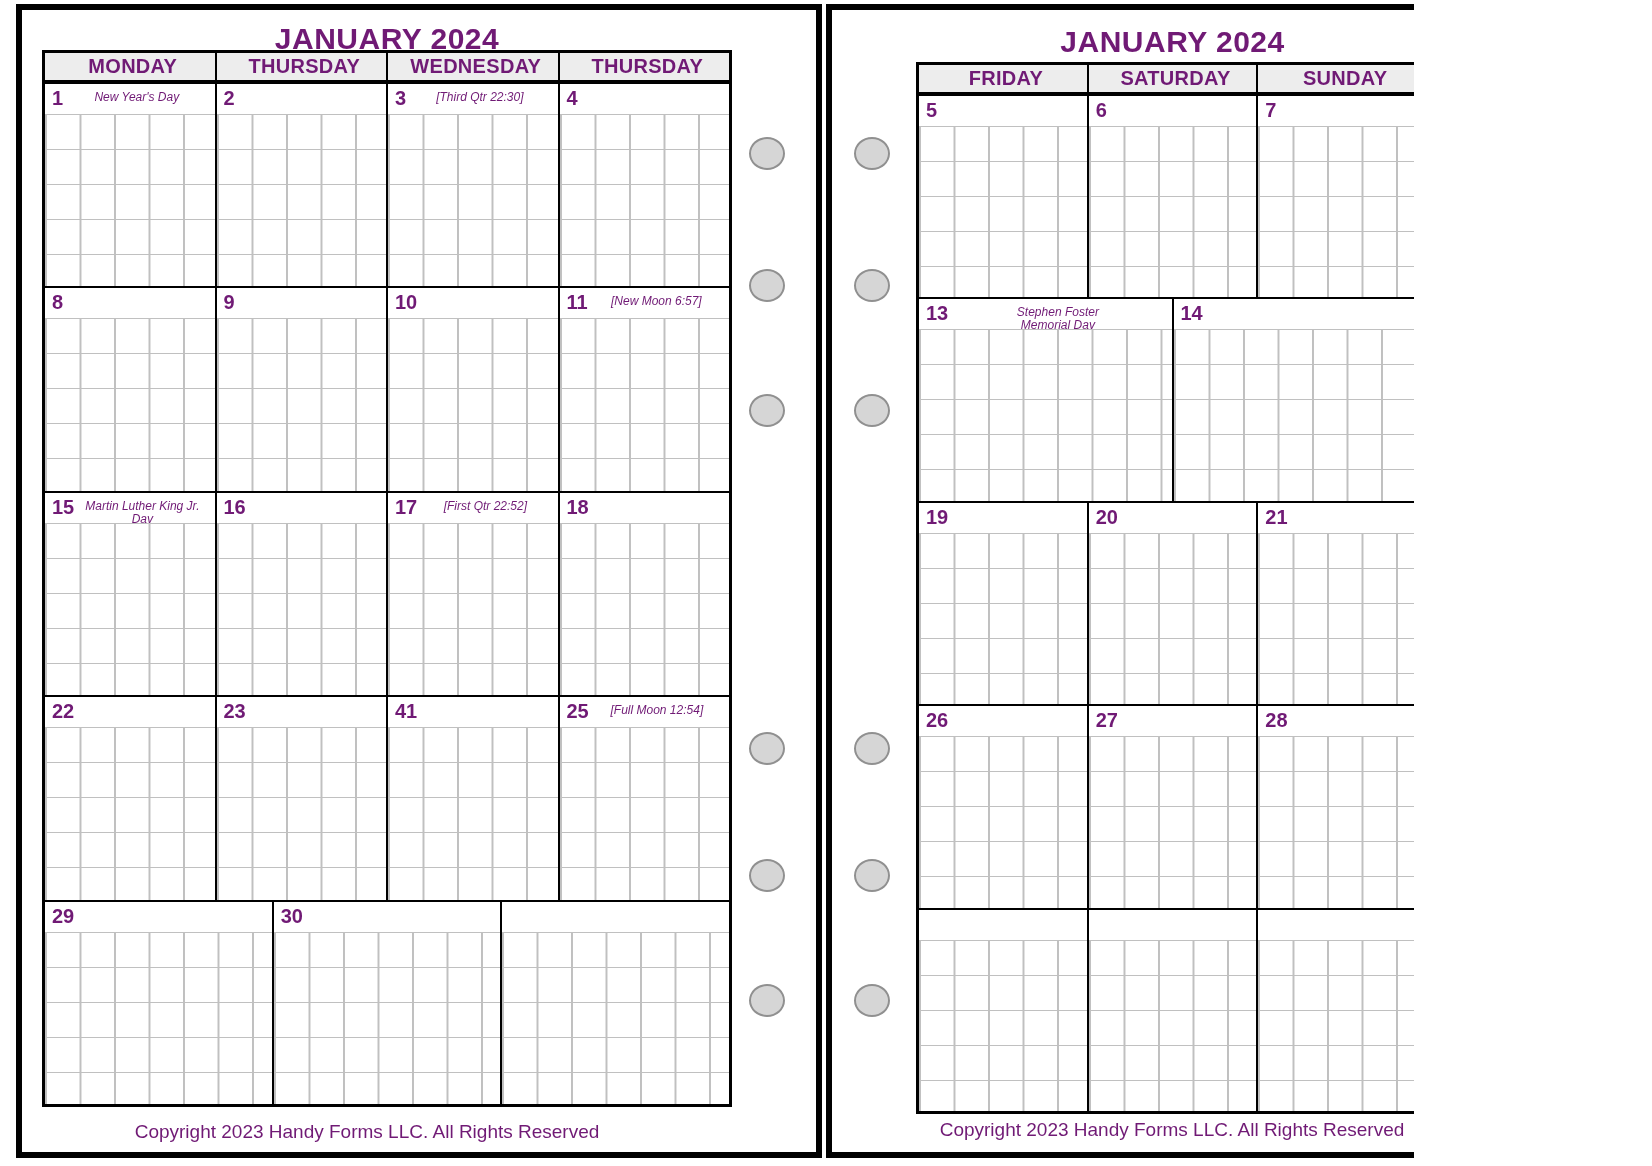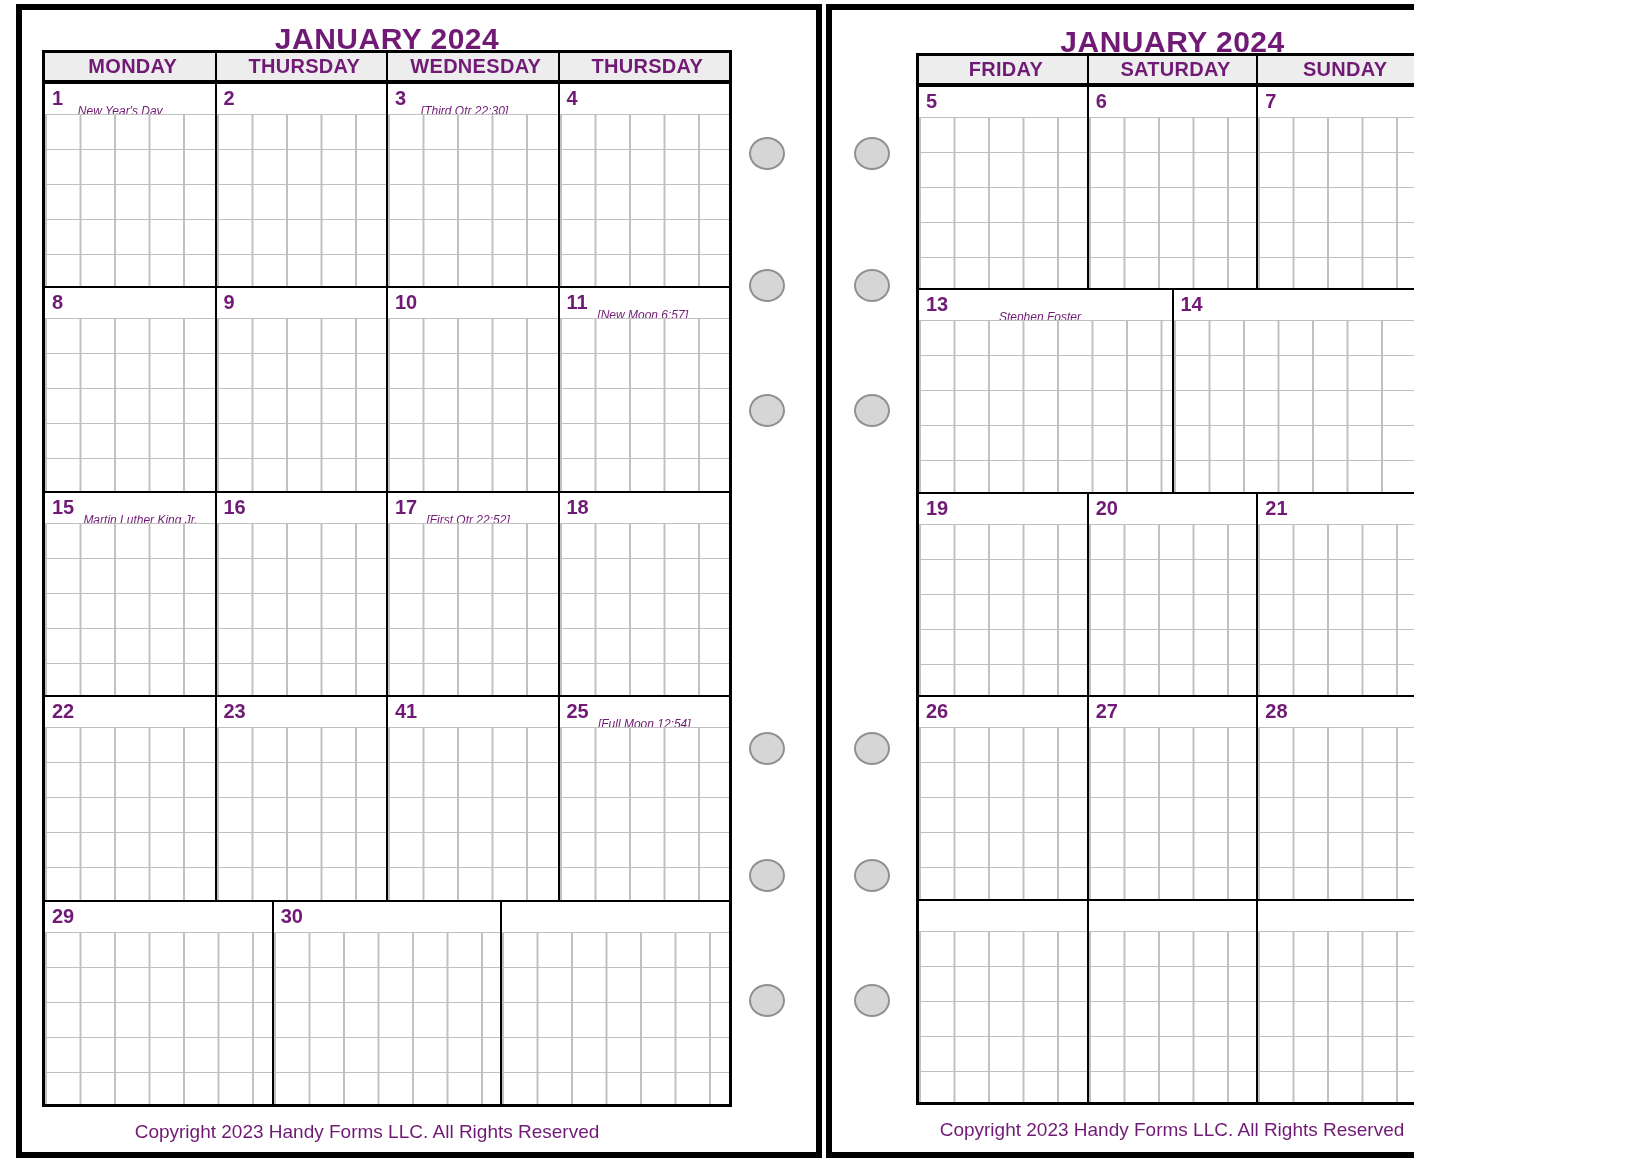--- a/index.html
+++ b/index.html
@@ -13,39 +13,39 @@
 
   .title{
     position:absolute;margin:0;text-align:center;
     font-size:30px;font-weight:bold;letter-spacing:.5px;white-space:nowrap;
   }
   .page-left .title{left:20px;width:690px;top:12px;}
   .page-right .title{left:84px;width:513px;top:15px;}
 
   .cal{position:absolute;border:3px solid #000;box-sizing:border-box;display:flex;flex-direction:column;background:#fff;}
   #cal-left{left:20px;top:40px;width:690px;height:1057px;}
-  #cal-right{left:84px;top:43px;width:513px;height:1052px;}
+  #cal-right{left:84px;top:52px;width:513px;height:1052px;}
 
   .cal-header{display:flex;height:27px;flex:0 0 27px;border-bottom:2px solid #000;background:var(--header-fill,#ededed);}
   .day-header{
     flex:1;display:flex;align-items:center;justify-content:center;
     font-size:20px;font-weight:bold;letter-spacing:.3px;border-right:2px solid #000;margin-left:6px;
   }
   .day-header:last-child{border-right:none;}
 
   .week{flex:1;display:flex;border-top:2px solid #000;min-height:0;}
   .week:first-of-type{border-top:none;}
   .day-cell{flex:1;display:flex;flex-direction:column;border-right:2px solid #000;min-width:0;background:#fff;}
   .day-cell:last-child{border-right:none;}
 
   .strip{flex:0 0 30px;height:30px;display:flex;align-items:flex-start;padding:2px 4px 0 7px;box-sizing:border-box;overflow:hidden;}
   .num{font-size:20px;line-height:24px;font-weight:bold;}
   .note{
-    flex:1;font-style:italic;font-size:12px;line-height:13px;text-align:left;
-    padding-top:3px;max-width:118px;margin:16px auto;
+    flex:1;font-style:italic;font-size:12px;line-height:13px;text-align:center;
+    padding-top:3px;max-width:118px;margin:2px auto;
   }
   .cellgrid{
     flex:1;
     background-image:
       linear-gradient(to right,var(--grid-line,#c0c0c0) 1.5px,transparent 1.5px),
       linear-gradient(to bottom,var(--grid-line,#c0c0c0) 1.5px,transparent 1.5px);
     background-size:34.5px 35px;
   }
 
   .notes-label{position:absolute;left:578px;top:47px;width:175px;text-align:center;font-size:16px;}

